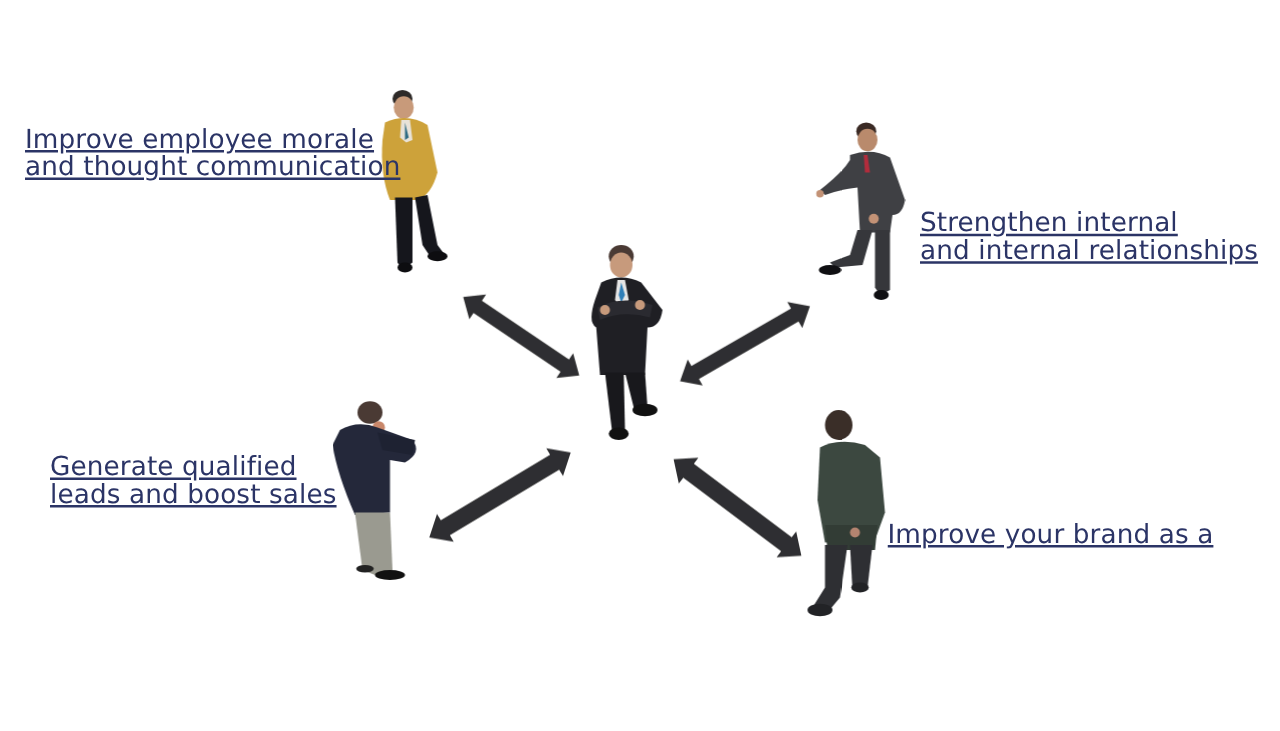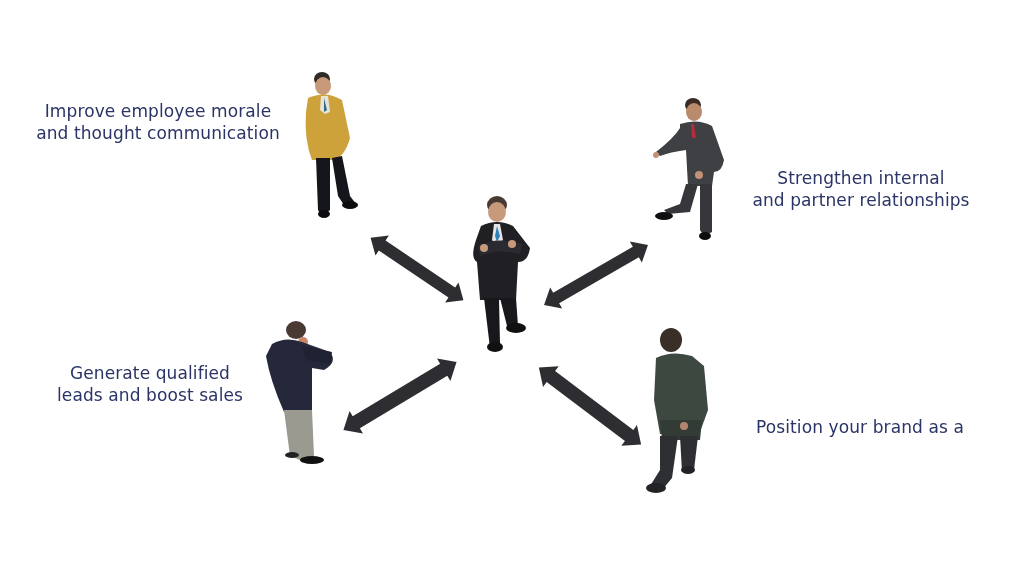--- a/index.html
+++ b/index.html
@@ -1,25 +1,26 @@
 <!DOCTYPE html>
 <html><head>
   <meta charset="utf-8">
   <style>
     html, body { margin: 0; padding: 0; background: #ffffff; }
     body { width: 1024px; height: 585px; position: relative; overflow: hidden; font-family: "DejaVu Sans", sans-serif; }
     .stage { position: absolute; inset: 0; }
     .label {
       position: absolute;
       color: #2b3466;
-      font-size: 17px;
+      font-size: 21px;
       line-height: 22px;
-      text-align: center;
+      text-align: left;
       letter-spacing: 0.1px;
       white-space: nowrap;
+      text-decoration: underline;
     }
     .label span { display: block; }
     svg.art { position: absolute; left: 0; top: 0; }
   </style>
 </head>
 <body>
 
 <div class="stage">
 
   <svg class="art" width="1024" height="585" viewBox="0 0 1024 585">
@@ -110,25 +111,25 @@
     </g>
   </svg>
 
   <div class="label" style="left:20px; top:100px; width:276px;">
     <span>Improve employee morale</span>
     <span>and thought communication</span>
   </div>
 
   <div class="label" style="left:736px; top:167px; width:250px;">
     <span>Strengthen internal</span>
-    <span>and partner relationships</span>
+    <span>and internal relationships</span>
   </div>
 
   <div class="label" style="left:40px; top:362px; width:220px;">
     <span>Generate qualified</span>
     <span>leads and boost sales</span>
   </div>
 
   <div class="label" style="left:710px; top:416px; width:300px;">
-    <span>Position your brand as a</span>
+    <span>Improve your brand as a</span>
   </div>
 
 </div>
 
 </body></html>

